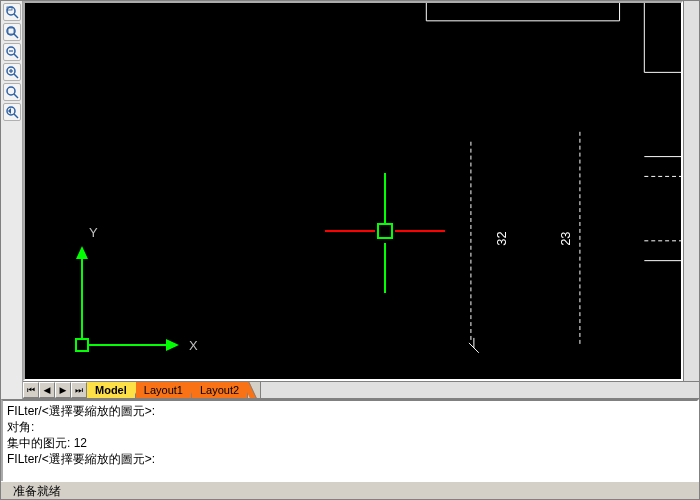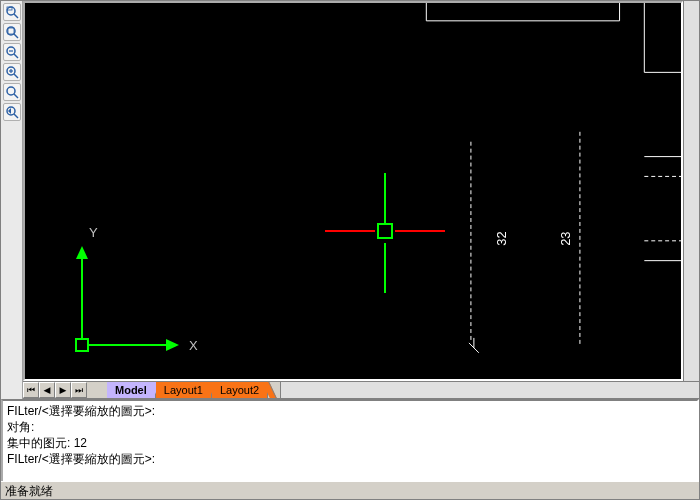--- a/index.html
+++ b/index.html
@@ -9,26 +9,26 @@
   .toolbar-left { width: 22px; background: #eaeaea; border-right: 1px solid #a0a0a0; display: flex; flex-direction: column; align-items: center; padding-top: 2px; gap: 2px; }
   .tool-btn { width: 18px; height: 18px; background: #f4f4f4; border: 1px solid #b0b0b0; border-radius: 2px; display: flex; align-items: center; justify-content: center; cursor: pointer; }
   .tool-btn svg { width: 14px; height: 14px; }
   .main-col { flex: 1; display: flex; flex-direction: column; min-height: 0; }
   .canvas-wrap { flex: 1; position: relative; border: 2px inset #fff; background: #000; overflow: hidden; }
   .vscroll { width: 16px; background: #e0e0e0; border-left: 1px solid #808080; }
   .tabs-row { height: 18px; background: #d4d0c8; display: flex; align-items: stretch; border-top: 1px solid #808080; border-bottom: 1px solid #808080; font-size: 11px; }
   .nav-btns { display: flex; }
   .nav-btn { width: 16px; background: #d4d0c8; border: 1px solid #808080; border-top: 1px solid #fff; border-left: 1px solid #fff; display: flex; align-items: center; justify-content: center; font-size: 9px; cursor: pointer; }
   .tab { padding: 0 8px; display: flex; align-items: center; border-right: 1px solid #808080; background: #f97316; cursor: pointer; position: relative; }
-  .tab.active { background: #c4b5fd; font-weight: bold; margin-left: 20px; }
+  .tab.active { background: #fde047; font-weight: bold; }
   .tab::after { content: ""; position: absolute; right: -6px; top: 0; bottom: 0; width: 6px; background: inherit; transform: skewX(25deg); border-right: 1px solid #808080; }
   .hscroll { flex: 1; background: #e0e0e0; border-left: 1px solid #808080; margin-left: 12px; }
   .cmdlog { border-top: 2px solid #808080; background: #fff; font-size: 12px; line-height: 16px; padding: 2px 4px 0 4px; height: 82px; overflow: hidden; border-left: 2px inset #fff; border-right: 2px inset #fff; }
   .cmdlog .line { white-space: pre; }
-  .status { height: 18px; background: #d4d0c8; border-top: 1px solid #fff; font-size: 12px; padding: 1px 4px; }
+  .status { height: 18px; background: #d4d0c8; border-top: 1px solid #fff; font-size: 12px; padding: 1px 12px; }
   
   .ucs { position: absolute; left: 46px; bottom: 20px; width: 140px; height: 140px; }
   .ucs line { stroke: #00ff00; stroke-width: 2; }
   .ucs polygon { fill: #00ff00; }
   .ucs rect { stroke: #00ff00; fill: none; stroke-width: 2; }
   .ucs text { fill: #c0c0c0; font-size: 13px; font-family: sans-serif; }
   
   .crosshair { position: absolute; left: 300px; top: 215px; width: 120px; height: 80px; pointer-events: none; }
   .crosshair .h { position: absolute; top: 12px; left: 0; width: 50px; height: 2px; background: #ff0000; }
   .crosshair .h2 { position: absolute; top: 12px; left: 70px; width: 50px; height: 2px; background: #ff0000; }

